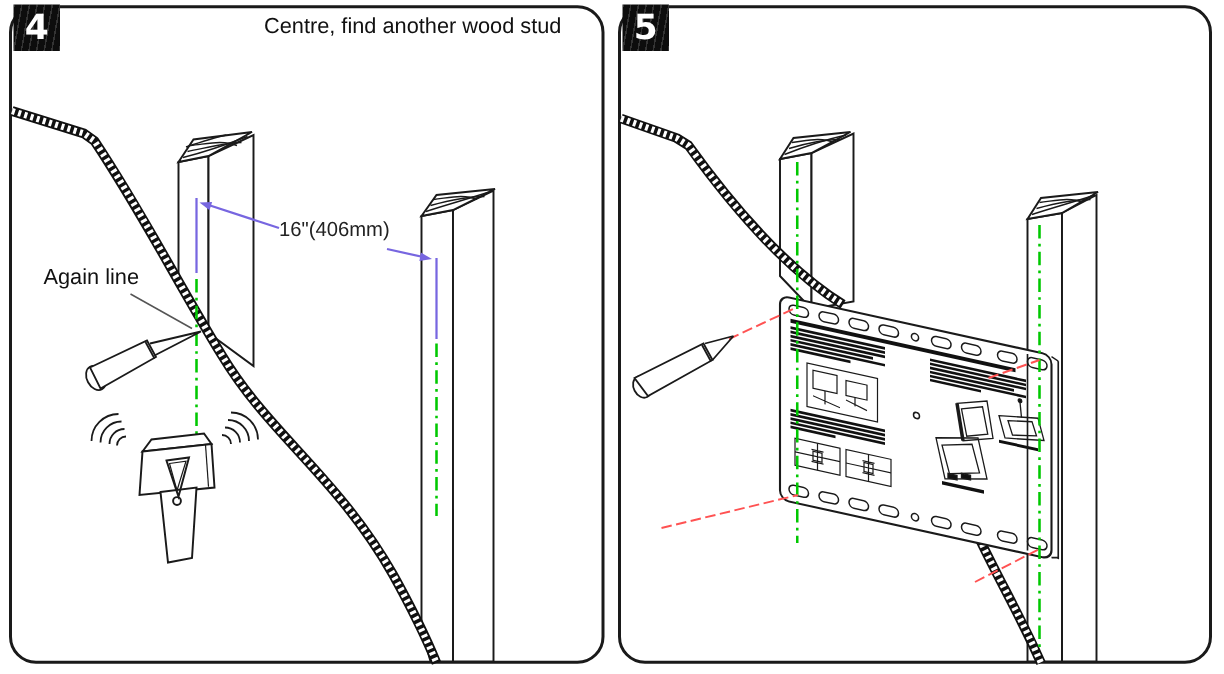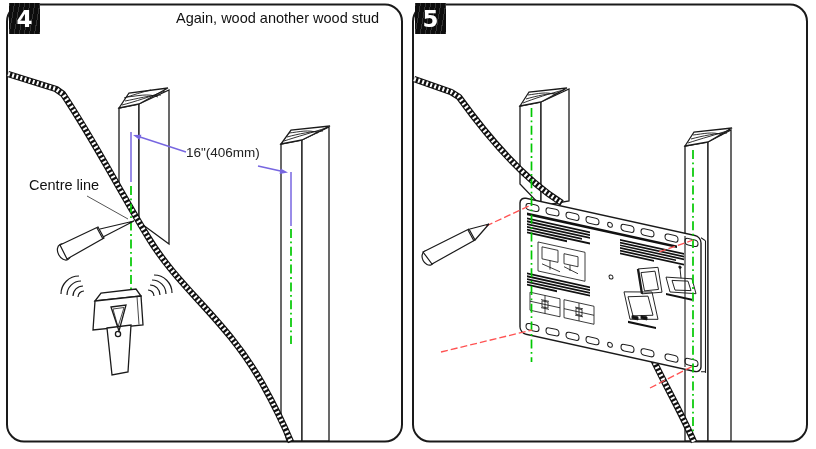--- a/index.html
+++ b/index.html
@@ -238,17 +238,17 @@
         <polygon points="423,252 469,229 475,240 432,264" fill="#fff"></polygon>
         <line x1="468" y1="230" x2="474" y2="241"></line>
         <path d="M470,229 L489,224 M475,240 L489,224"></path>
       </g>
     </g>
   </svg>
 
   <div class="badge badge-4">4</div>
   <div class="badge badge-5">5</div>
 
-  <div class="caption">Again, wood another wood stud</div>
-  <div class="centre-label">Centre line</div>
+  <div class="caption">Centre, find another wood stud</div>
+  <div class="centre-label">Again line</div>
   <div class="dim-label">16"(406mm)</div>
 
 </div>
 
 </body></html>

